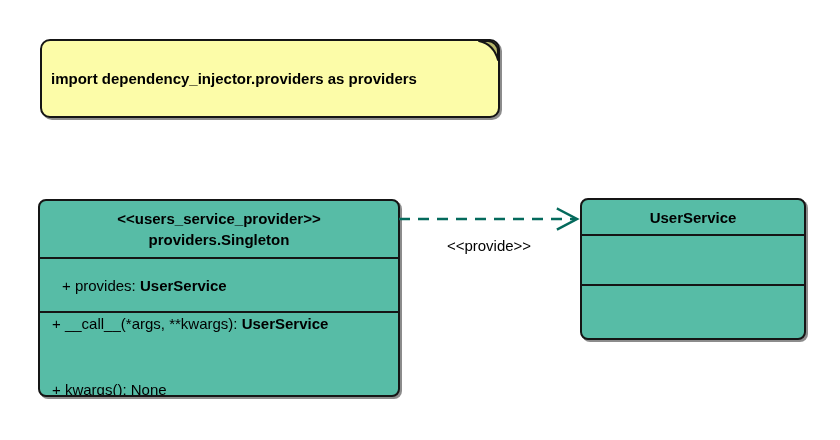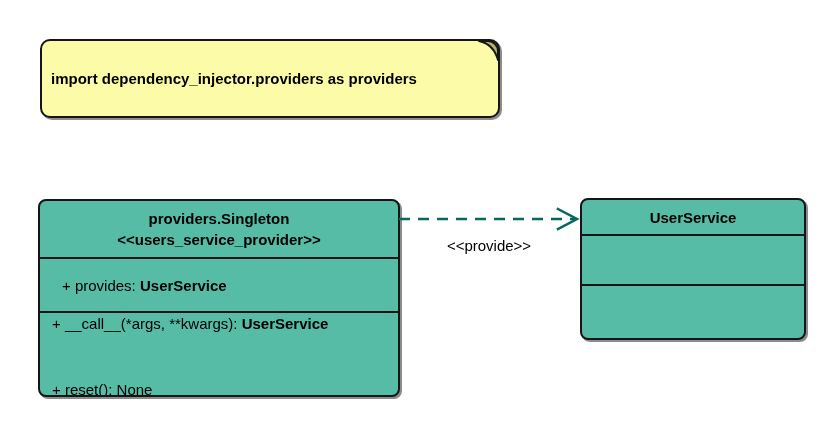--- a/index.html
+++ b/index.html
@@ -136,31 +136,31 @@
 
   <div class="note">
     <svg class="note-fold" viewBox="0 0 26 26">
       <path d="M5,2 L14,2 A10,10 0 0 1 24,12 L24,21 C21,10 14,4 5,2 Z" fill="#B5B56A" stroke="#151515" stroke-width="2" stroke-linejoin="round"></path>
     </svg>
     <div class="note-text">import dependency_injector.providers as providers</div>
   </div>
 
   <div class="uml-class provider-box">
     <div class="cls-title">
+      <div>&lt;&lt;users_service_provider&gt;&gt;</div>
       <div>providers.Singleton</div>
-      <div>&lt;&lt;users_service_provider&gt;&gt;</div>
     </div>
     <div class="cls-divider"></div>
     <div class="cls-attrs">
       <div class="member"><span>+ provides: </span><b>UserService</b></div>
     </div>
     <div class="cls-divider"></div>
     <div class="cls-methods">
       <div class="member"><span>+ __call__(*args, **kwargs): </span><b>UserService</b></div>
-      <div class="member"><span>+ reset(): None</span><b></b></div>
+      <div class="member"><span>+ kwargs(): None</span><b></b></div>
     </div>
   </div>
 
   <div class="uml-class service-box">
     <div class="cls-title">
       <div>UserService</div>
     </div>
     <div class="cls-divider"></div>
     <div class="service-sec-a"></div>
     <div class="cls-divider"></div>

